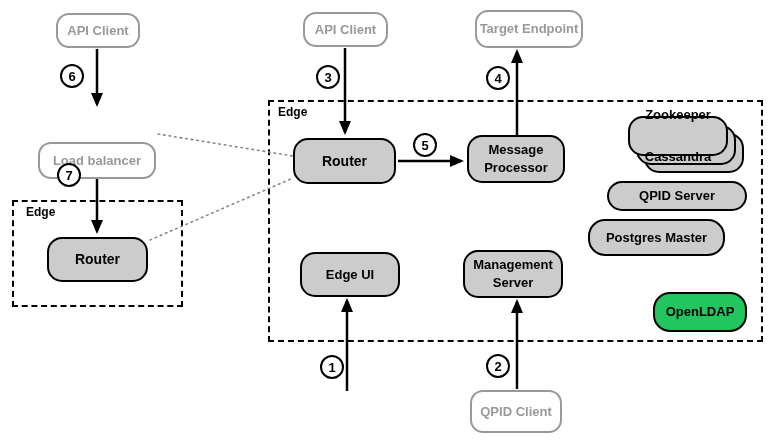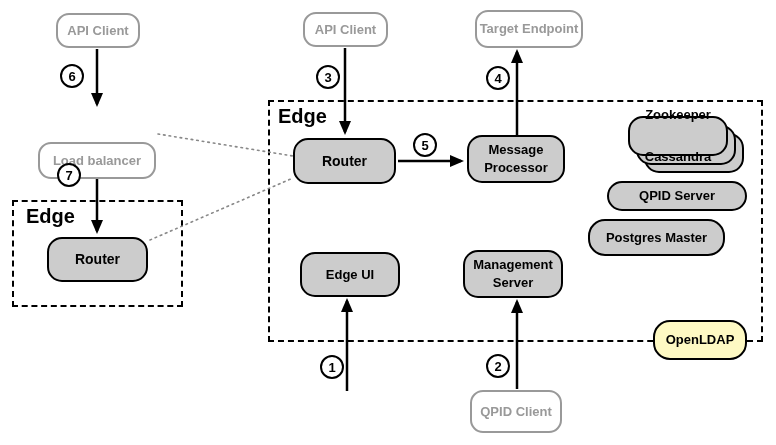--- a/index.html
+++ b/index.html
@@ -5,31 +5,31 @@
   html,body{margin:0;padding:0;background:#ffffff;}
   .canvas{
     position:relative;width:776px;height:445px;background:#ffffff;overflow:hidden;
     font-family:"Liberation Sans","DejaVu Sans",sans-serif;
   }
   .zone{
     position:absolute;border:2px dashed #000;background:transparent;z-index:0;
     box-sizing:border-box;
   }
   .zone-label{
-    position:absolute;font-weight:bold;font-size:20px;color:#000;z-index:2;
+    position:absolute;font-weight:bold;font-size:12px;color:#000;z-index:2;
   }
   .connectors{position:absolute;left:0;top:0;z-index:1;}
   .node{
     position:absolute;box-sizing:border-box;display:flex;align-items:center;justify-content:center;
     text-align:center;font-weight:bold;font-size:13px;line-height:1.35;z-index:2;
   }
   .node.gray{background:#cccccc;border:2.5px solid #000;border-radius:15px;color:#000;}
   .node.client{background:#ffffff;border:2px solid #999;border-radius:13px;color:#999;}
   .node.pill{border-radius:17px;}
-  .node.light{background:#fef9c3;margin-top:28px;}
+  .node.light{background:#22c55e;}
   .shadow-card{
     position:absolute;box-sizing:border-box;background:#cccccc;border:2.5px solid #000;
     border-radius:15px;z-index:2;
   }
   .step{
     position:absolute;width:24px;height:24px;border-radius:50%;background:#fff;
     border:2px solid #000;color:#000;font-weight:bold;font-size:13px;
     display:flex;align-items:center;justify-content:center;z-index:3;box-sizing:border-box;
   }
   .stack-front{z-index:2;gap:24px;}

